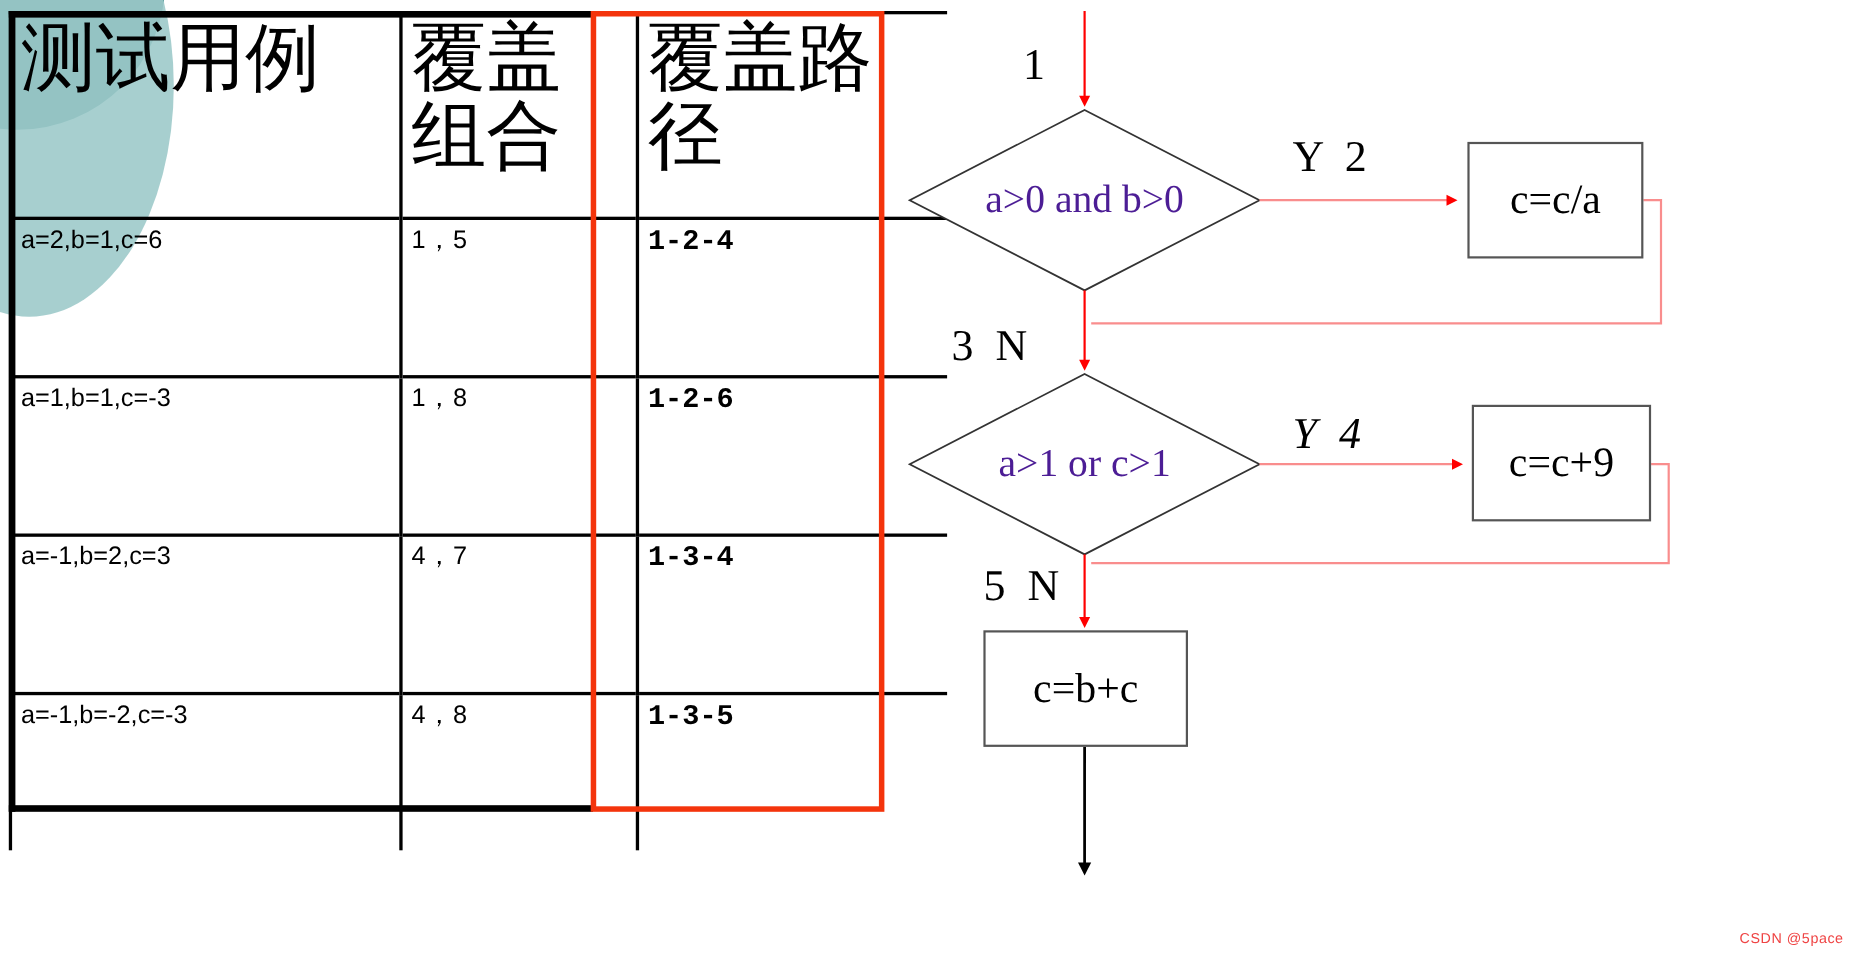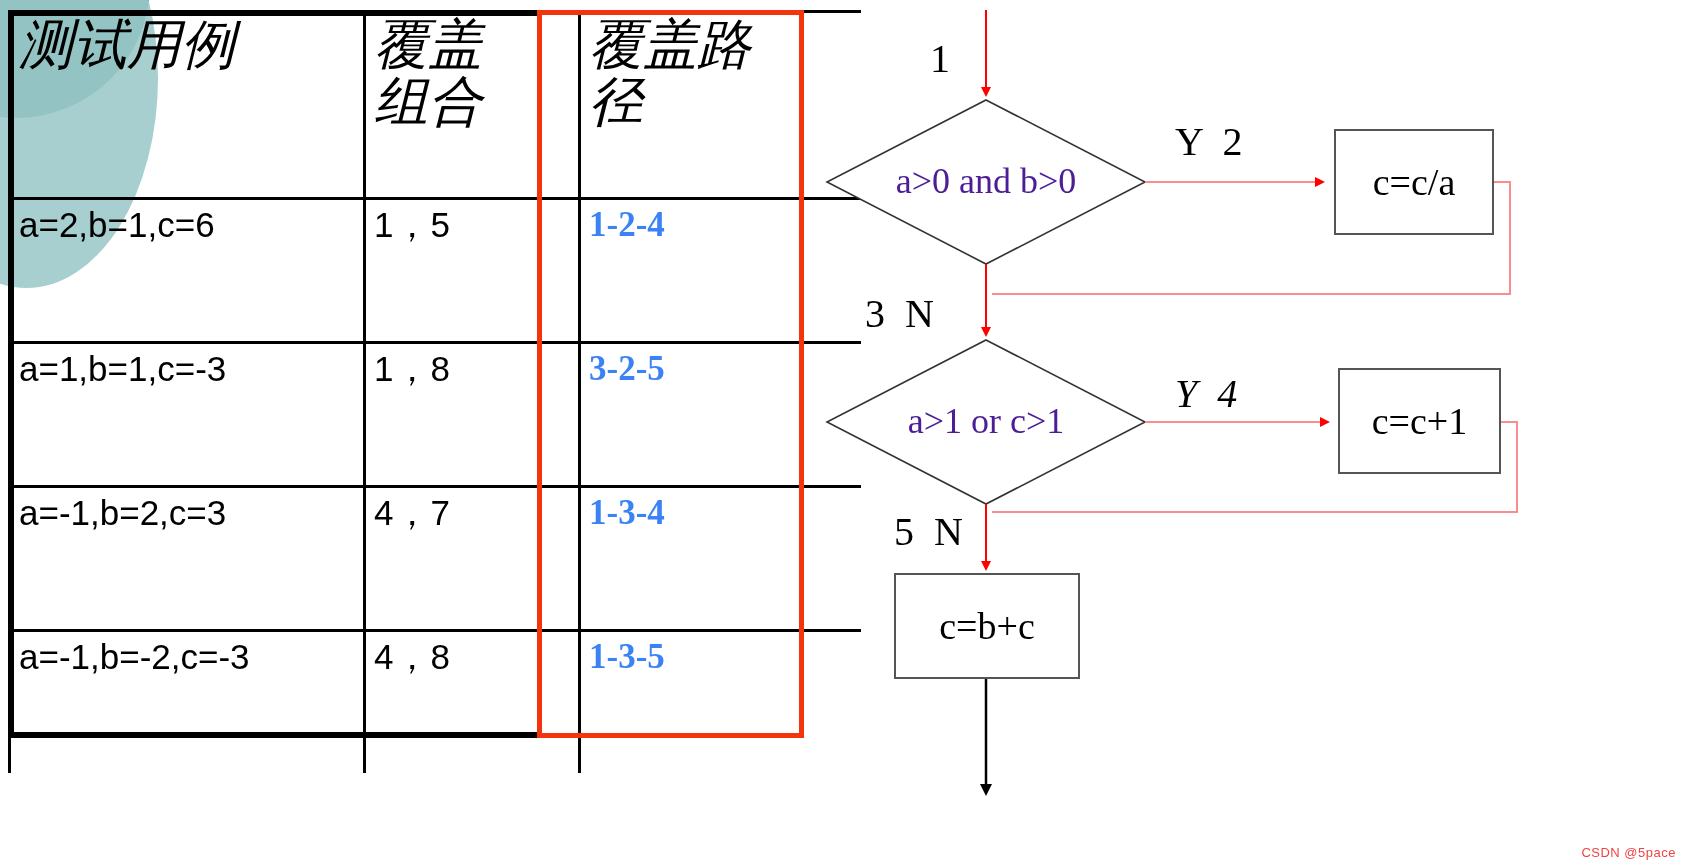--- a/index.html
+++ b/index.html
@@ -62,42 +62,41 @@
     border-bottom: none;
     background: transparent;
   }
   .col-a { width: 336px; }
   .col-b { width: 196px; }
   .col-c { width: 264px; }
 
   
   .hdr-cell {
     font-family: "Liberation Serif", serif;
-    font-size: 54px;
+    font-size: 68px;
     line-height: 1.05;
     color: #000000;
     letter-spacing: 0px;
     white-space: pre-line;
-    font-style: italic;
   }
   .body-cell {
     font-family: "Liberation Sans", sans-serif;
-    font-size: 35px;
+    font-size: 23px;
     line-height: 1.2;
     color: #000000;
     font-weight: 400;
   }
   .body-cell.comb {
     letter-spacing: 1px;
   }
   .path-cell {
-    font-family: Liberation Serif, serif;
-    font-size: 35px;
+    font-family: Liberation Mono, monospace;
+    font-size: 26px;
     line-height: 1.2;
-    color: #3b82f6;
+    color: #000000;
     font-weight: 700;
   }
 
   
   .redcol {
     position: absolute;
     left: 537px;
     top: 10px;
     width: 266px;
     height: 727px;
@@ -186,21 +185,21 @@
 径</td>
       </tr>
       <tr>
         <td class="col-a body-cell" style="height:137px">a=2,b=1,c=6</td>
         <td class="col-b body-cell comb">1，5</td>
         <td class="col-c path-cell">1-2-4</td>
       </tr>
       <tr>
         <td class="col-a body-cell" style="height:137px">a=1,b=1,c=-3</td>
         <td class="col-b body-cell comb">1，8</td>
-        <td class="col-c path-cell">3-2-5</td>
+        <td class="col-c path-cell">1-2-6</td>
       </tr>
       <tr>
         <td class="col-a body-cell" style="height:137px">a=-1,b=2,c=3</td>
         <td class="col-b body-cell comb">4，7</td>
         <td class="col-c path-cell">1-3-4</td>
       </tr>
       <tr>
         <td class="col-a body-cell" style="height:137px">a=-1,b=-2,c=-3</td>
         <td class="col-b body-cell comb">4，8</td>
         <td class="col-c path-cell">1-3-5</td>
@@ -254,21 +253,21 @@
     <div class="fc-label" style="left:355px; top:118px;">Y  2</div>
     <div class="fc-label" style="left:45px; top:290px;">3  N</div>
     <div class="fc-label" style="left:355px; top:370px;font-style:italic;">Y  4</div>
     <div class="fc-label" style="left:62px; top:508px;margin-left:12px;">5  N</div>
 
     <div class="proc-box" style="left:514px; top:129px; width:160px; height:106px;">
       <div class="proc-label">c=c/a</div>
     </div>
 
     <div class="proc-box" style="left:518px; top:368px; width:163px; height:106px;">
-      <div class="proc-label">c=c+1</div>
+      <div class="proc-label">c=c+9</div>
     </div>
 
     <div class="proc-box" style="left:74px; top:573px; width:186px; height:106px;">
       <div class="proc-label">c=b+c</div>
     </div>
   </div>
 
   <div class="watermark">CSDN @5pace</div>
 
 </div>

